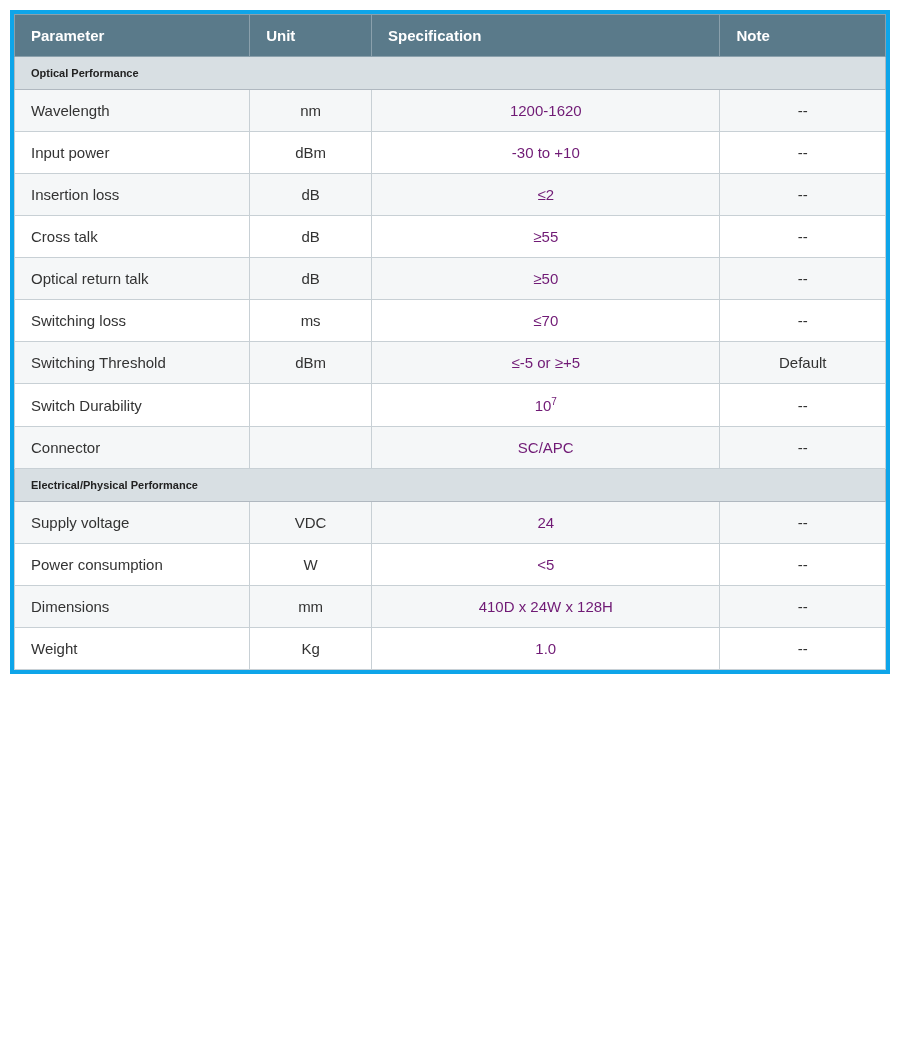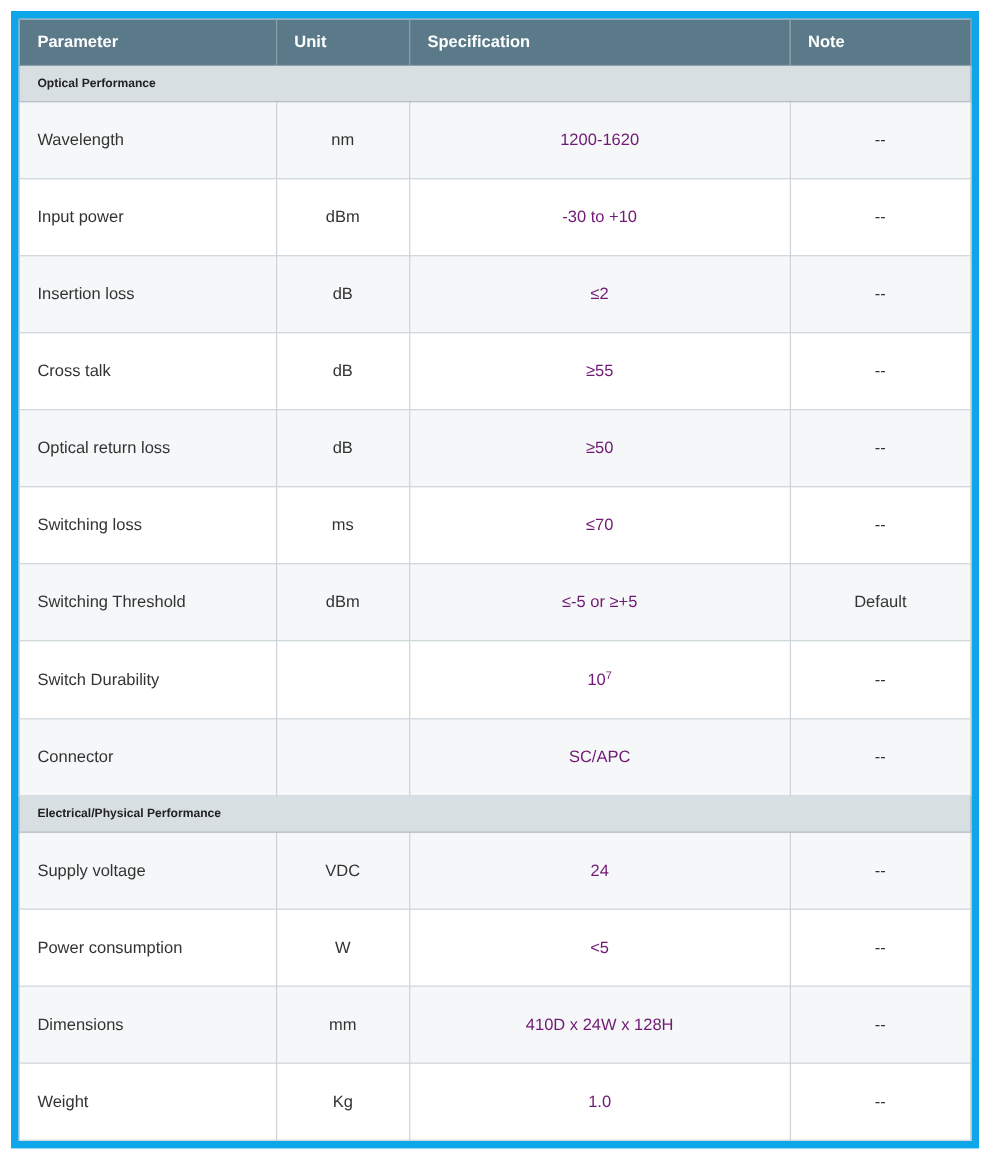--- a/index.html
+++ b/index.html
@@ -6,21 +6,21 @@
     body {
       font-family: Arial, sans-serif;
       background: #fff;
       display: flex;
       justify-content: center;
       align-items: flex-start;
       padding: 10px;
     }
     .table-wrapper {
       width: 880px;
-      border: 7px solid #0ea5e9;
+      border: 4px solid #0ea5e9;
       border-collapse: collapse;
     }
     table {
       width: 100%;
       border-collapse: collapse;
       font-size: 15px;
       color: #333;
     }
     thead tr th {
       background-color: #5a7a8a;
@@ -35,21 +35,21 @@
     }
     tr.section-header td {
       background-color: #d8dfe3;
       font-weight: bold;
       padding: 10px 16px;
       font-size: 11px;
       color: #222;
       border: 1px solid #b0b8c0;
     }
     tr.data-row td {
-      padding: 26px 16px;
+      padding: 12px 16px;
       border: 1px solid #c8d0d5;
       vertical-align: middle;
     }
     tr.data-row:nth-child(even) {
       background-color: #f5f7f8;
     }
     tr.data-row:nth-child(odd) {
       background-color: #ffffff;
     }
     td.param {
@@ -112,21 +112,21 @@
           <td class="spec">≤2</td>
           <td class="note">--</td>
         </tr>
         <tr class="data-row">
           <td class="param">Cross talk</td>
           <td class="unit">dB</td>
           <td class="spec">≥55</td>
           <td class="note">--</td>
         </tr>
         <tr class="data-row">
-          <td class="param">Optical return loss</td>
+          <td class="param">Optical return talk</td>
           <td class="unit">dB</td>
           <td class="spec">≥50</td>
           <td class="note">--</td>
         </tr>
         <tr class="data-row">
           <td class="param">Switching loss</td>
           <td class="unit">ms</td>
           <td class="spec">≤70</td>
           <td class="note">--</td>
         </tr>

